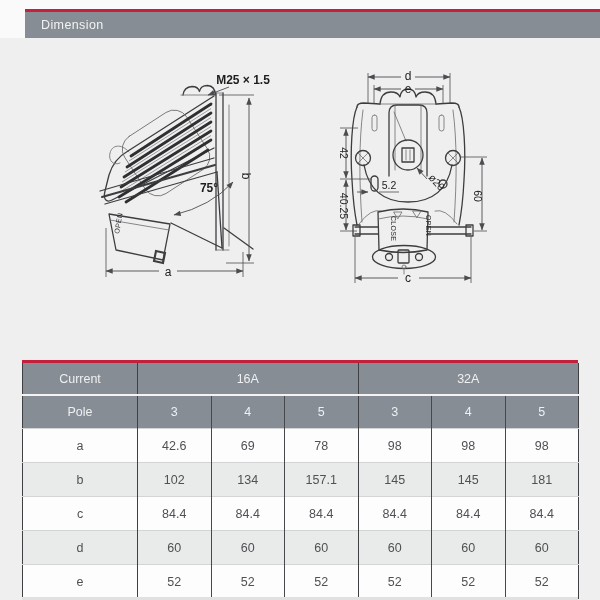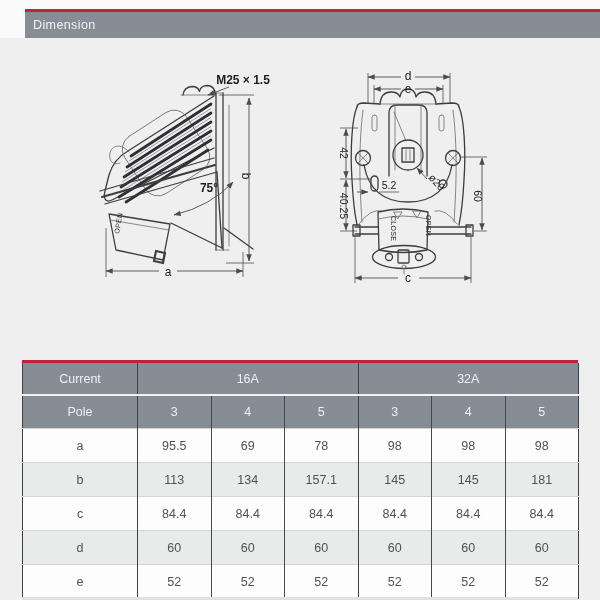--- a/index.html
+++ b/index.html
@@ -8,21 +8,21 @@
     background:#f0eff0;
     font-family:"Liberation Sans", sans-serif;
   }
   .top-white{position:absolute;left:0;top:0;width:600px;height:9px;background:#fafafa;}
   .left-white{position:absolute;left:0;top:9px;width:25px;height:29px;background:#fafafa;}
   .red-rule{position:absolute;left:25px;top:9px;width:575px;height:3px;background:#c2203c;}
   .hdr-bar{
     position:absolute;left:25px;top:12px;width:575px;height:26px;background:#868d94;
     display:flex;align-items:center;
   }
-  .hdr-title{color:#f2f3f4;font-size:12.5px;letter-spacing:.4px;padding-left:8px;}
+  .hdr-title{color:#f2f3f4;font-size:12.5px;letter-spacing:.4px;padding-left:16px;}
   #dwg{position:absolute;left:0;top:45px;}
   .ol{fill:none;stroke:#3c3d3f;stroke-width:1.3;stroke-linejoin:round;stroke-linecap:round;}
   .olw{fill:none;stroke:#3c3d3f;stroke-width:2.1;stroke-linecap:round;}
   .thin{fill:none;stroke:#6a6b6e;stroke-width:0.8;stroke-linecap:round;}
   .lv{stroke:#2e2f31;stroke-width:2.7;stroke-linecap:round;}
   .lvt{stroke:#76777a;stroke-width:0.7;}
   .dl{fill:none;stroke:#4b4c4f;stroke-width:0.9;}
   .ext{fill:none;stroke:#4b4c4f;stroke-width:0.8;}
   .dt{font-size:12px;fill:#212224;}
   .dtb{font-size:12px;font-weight:bold;fill:#1c1d1f;}
@@ -229,30 +229,30 @@
       <td class="vs">Pole</td>
       <td class="vm">3</td>
       <td class="vm">4</td>
       <td class="vs">5</td>
       <td class="vm">3</td>
       <td class="vm">4</td>
       <td>5</td>
     </tr>
     <tr class="body">
       <td class="vs">a</td>
-      <td class="vm">95.5</td>
+      <td class="vm">42.6</td>
       <td class="vm">69</td>
       <td class="vs">78</td>
       <td class="vm">98</td>
       <td class="vm">98</td>
       <td>98</td>
     </tr>
     <tr class="body alt">
       <td class="vs">b</td>
-      <td class="vm">113</td>
+      <td class="vm">102</td>
       <td class="vm">134</td>
       <td class="vs">157.1</td>
       <td class="vm">145</td>
       <td class="vm">145</td>
       <td>181</td>
     </tr>
     <tr class="body">
       <td class="vs">c</td>
       <td class="vm">84.4</td>
       <td class="vm">84.4</td>

